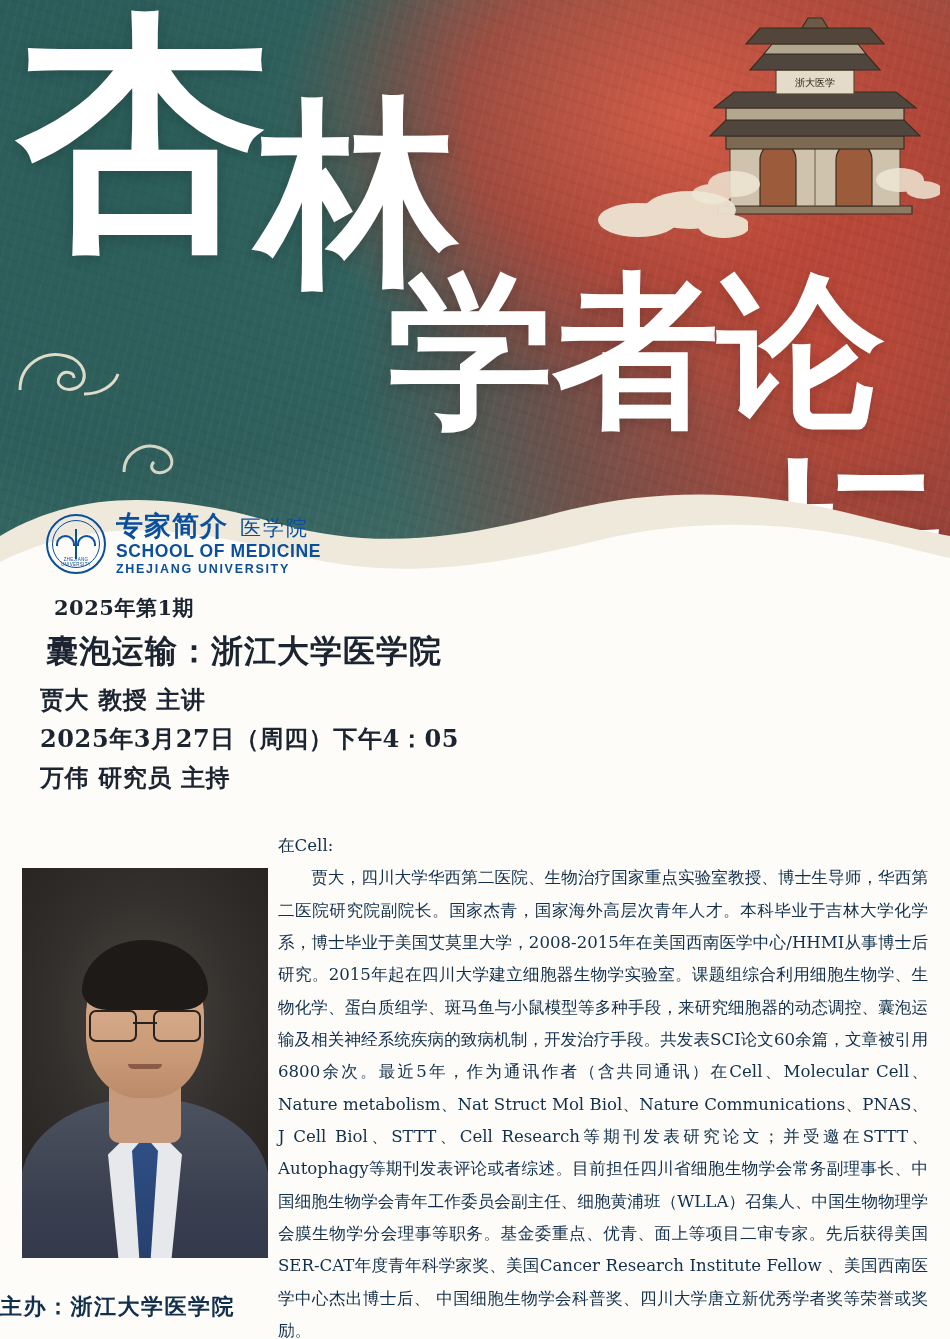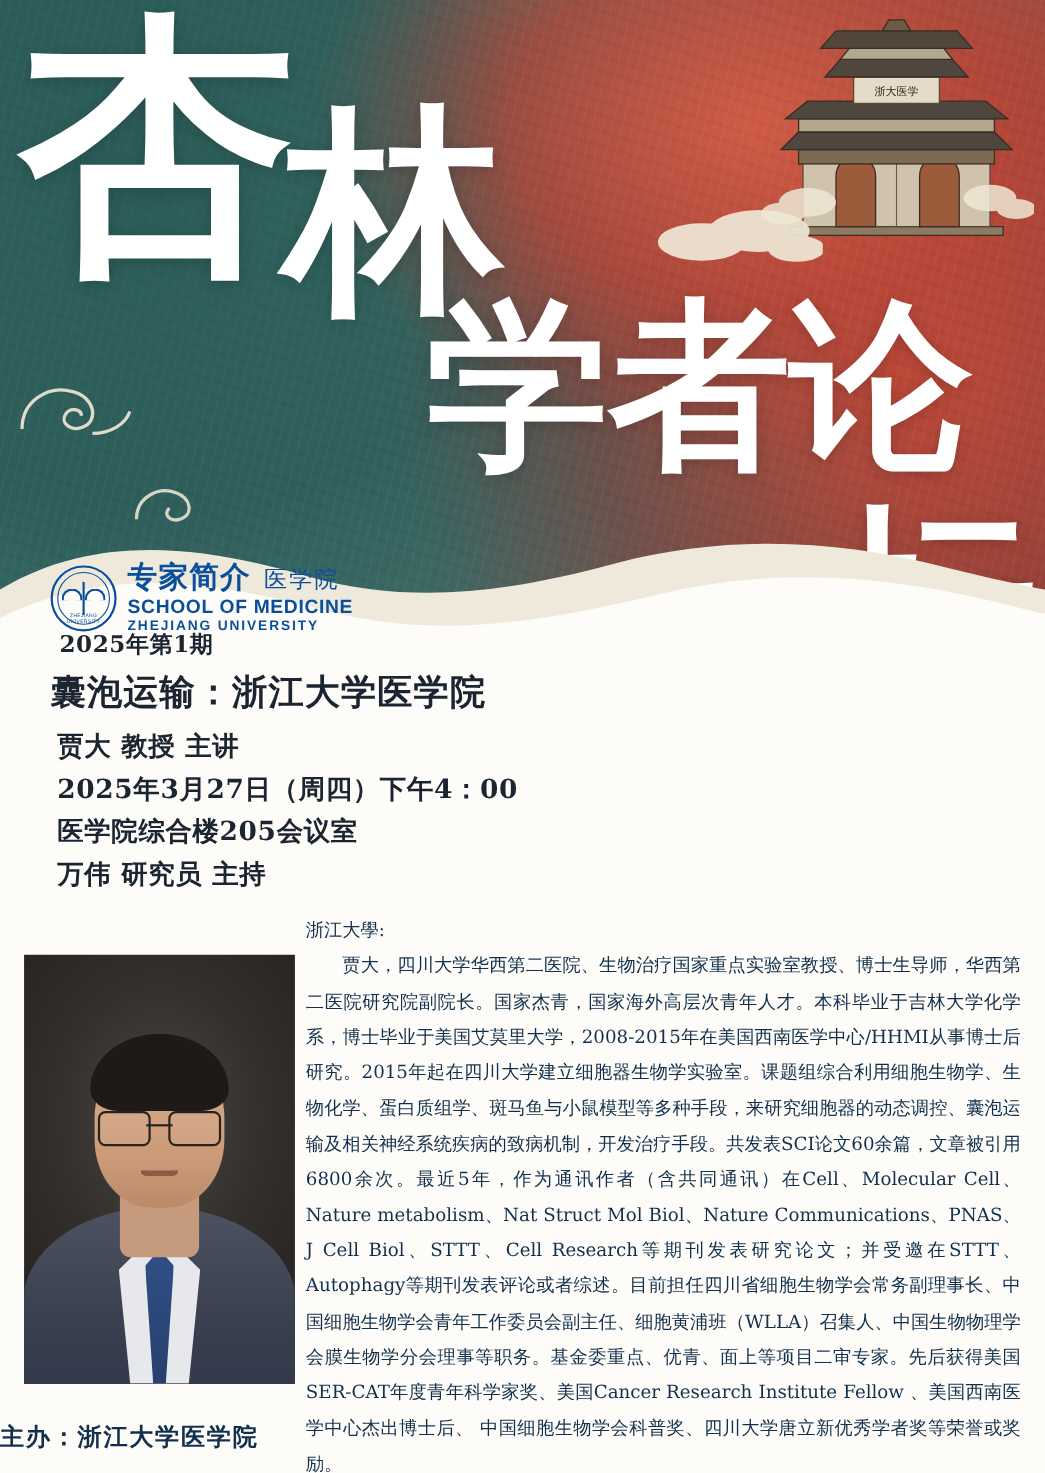--- a/index.html
+++ b/index.html
@@ -163,40 +163,40 @@
     font-size: 12.5px;
     font-weight: 700;
     letter-spacing: 1.7px;
     margin-top: 2px;
   }
 
   
   .info {
     position: absolute;
     left: 40px;
-    top: 572px;
+    top: 594px;
     color: #1b2430;
     font-family: "DejaVu Serif", "Liberation Serif", serif;
   }
   .info .issue {
     font-size: 21px;
     font-weight: 700;
     margin: 0 0 8px 14px;
     letter-spacing: 0.5px;
   }
   .info .title {
     font-size: 32px;
     font-weight: 700;
     margin: 0 0 10px 6px;
     letter-spacing: 1px;
   }
   .info .line {
     font-size: 24px;
     font-weight: 700;
-    margin: 0 0 7px 12px;
+    margin: 0 0 7px 0;
     letter-spacing: 0.6px;
   }
 
   
   .photo {
     position: absolute;
     left: 22px;
     top: 868px;
     width: 246px;
     height: 390px;
@@ -400,41 +400,40 @@
       </div>
       <div class="logo-en1">SCHOOL OF MEDICINE</div>
       <div class="logo-en2">ZHEJIANG UNIVERSITY</div>
     </div>
   </div>
 
   <div class="info">
     <div class="issue">2025年第1期</div>
     <div class="title">囊泡运输：浙江大学医学院</div>
     <div class="line">贾大 教授 主讲</div>
-    <div class="line">2025年3月27日（周四）下午4：00</div>
-    <div class="line">医学院综合楼205会议室</div>
+    <div class="line">2025年3月27日（周四）下午4：05</div>
     <div class="line">万伟 研究员 主持</div>
   </div>
 
   <div class="photo">
     <div class="bg"></div>
     <div class="suit"></div>
     <div class="shirt"></div>
     <div class="tie"></div>
     <div class="neck"></div>
     <div class="head"></div>
     <div class="hair"></div>
     <div class="glasses">
       <div class="lens l"></div>
       <div class="bridge"></div>
       <div class="lens r"></div>
     </div>
     <div class="mouth"></div>
   </div>
 
   <div class="bio">
-    <span class="label">浙江大學:</span>
+    <span class="label">在Cell:</span>
     <span class="para">贾大，四川大学华西第二医院、生物治疗国家重点实验室教授、博士生导师，华西第二医院研究院副院长。国家杰青，国家海外高层次青年人才。本科毕业于吉林大学化学系，博士毕业于美国艾莫里大学，2008-2015年在美国西南医学中心/HHMI从事博士后研究。2015年起在四川大学建立细胞器生物学实验室。课题组综合利用细胞生物学、生物化学、蛋白质组学、斑马鱼与小鼠模型等多种手段，来研究细胞器的动态调控、囊泡运输及相关神经系统疾病的致病机制，开发治疗手段。共发表SCI论文60余篇，文章被引用6800余次。最近5年，作为通讯作者（含共同通讯）在Cell、Molecular Cell、Nature metabolism、Nat Struct Mol Biol、Nature Communications、PNAS、J Cell Biol、STTT、Cell Research等期刊发表研究论文；并受邀在STTT、 Autophagy等期刊发表评论或者综述。目前担任四川省细胞生物学会常务副理事长、中国细胞生物学会青年工作委员会副主任、细胞黄浦班（WLLA）召集人、中国生物物理学会膜生物学分会理事等职务。基金委重点、优青、面上等项目二审专家。先后获得美国SER-CAT年度青年科学家奖、美国Cancer Research Institute Fellow 、美国西南医学中心杰出博士后、 中国细胞生物学会科普奖、四川大学唐立新优秀学者奖等荣誉或奖励。</span>
   </div>
 
   <div class="footer">主办：浙江大学医学院</div>
 
 </div>
 
 </body></html>

